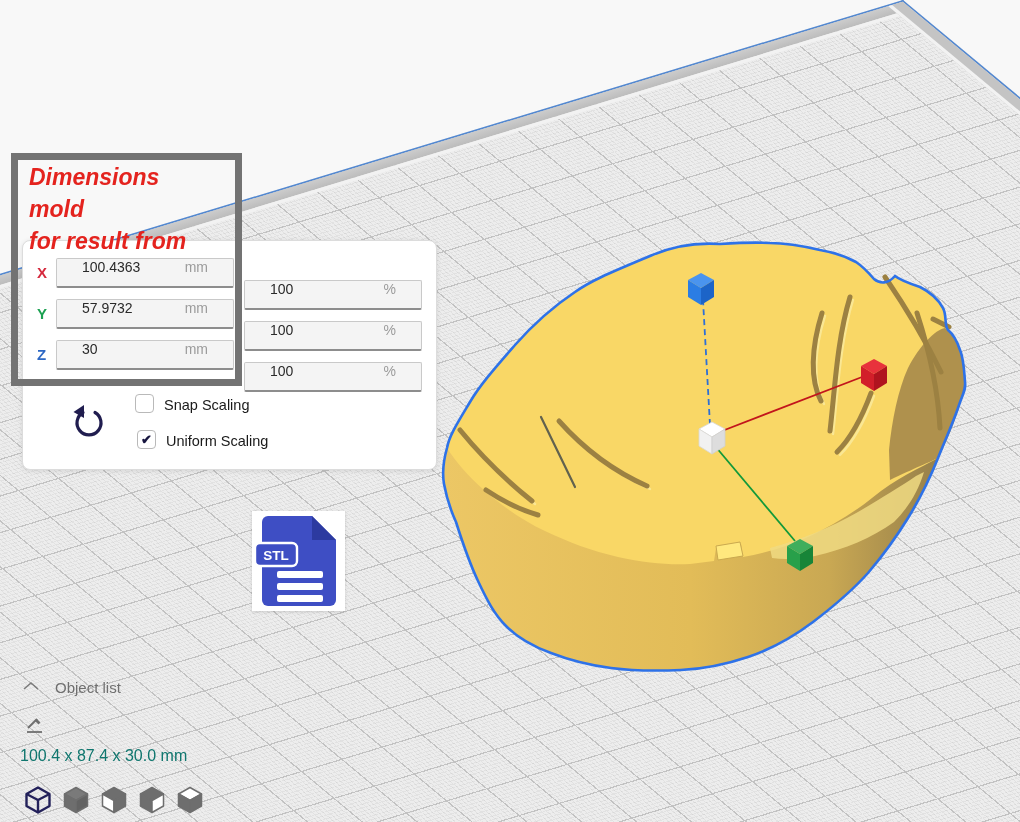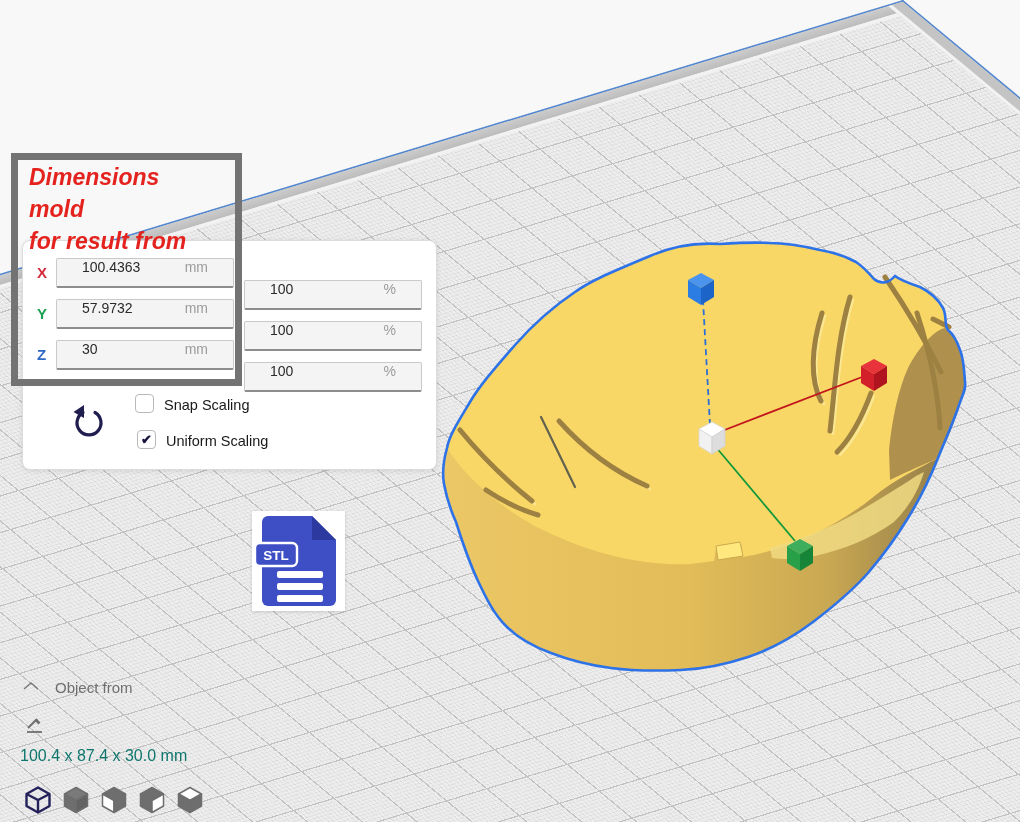--- a/index.html
+++ b/index.html
@@ -261,21 +261,21 @@
     <div class="txt">
       <div>Dimensions</div>
       <div>mold</div>
       <div>for result from</div>
     </div>
   </div>
 
   <svg class="chev" width="18" height="10" viewBox="0 0 18 10">
     <polyline points="2,8 9,2 16,8" fill="none" stroke="#7c7c7c" stroke-width="1.6"></polyline>
   </svg>
-  <span class="olist-header">Object from</span>
+  <span class="olist-header">Object list</span>
 
   <svg class="pencil" width="22" height="22" viewBox="0 0 22 22">
     <line x1="4" y1="14" x2="13" y2="5" stroke="#6f6f6f" stroke-width="2"></line>
     <polygon points="13,5 16.5,8.5 14.5,10.5 11,7" fill="#6f6f6f"></polygon>
     <line x1="3" y1="18" x2="18" y2="18" stroke="#6f6f6f" stroke-width="1.8"></line>
   </svg>
   <span class="olist-dims">100.4 x 87.4 x 30.0 mm</span>
 
   <div class="viewbar">
     <svg class="vbtn" viewBox="0 0 26 28">

